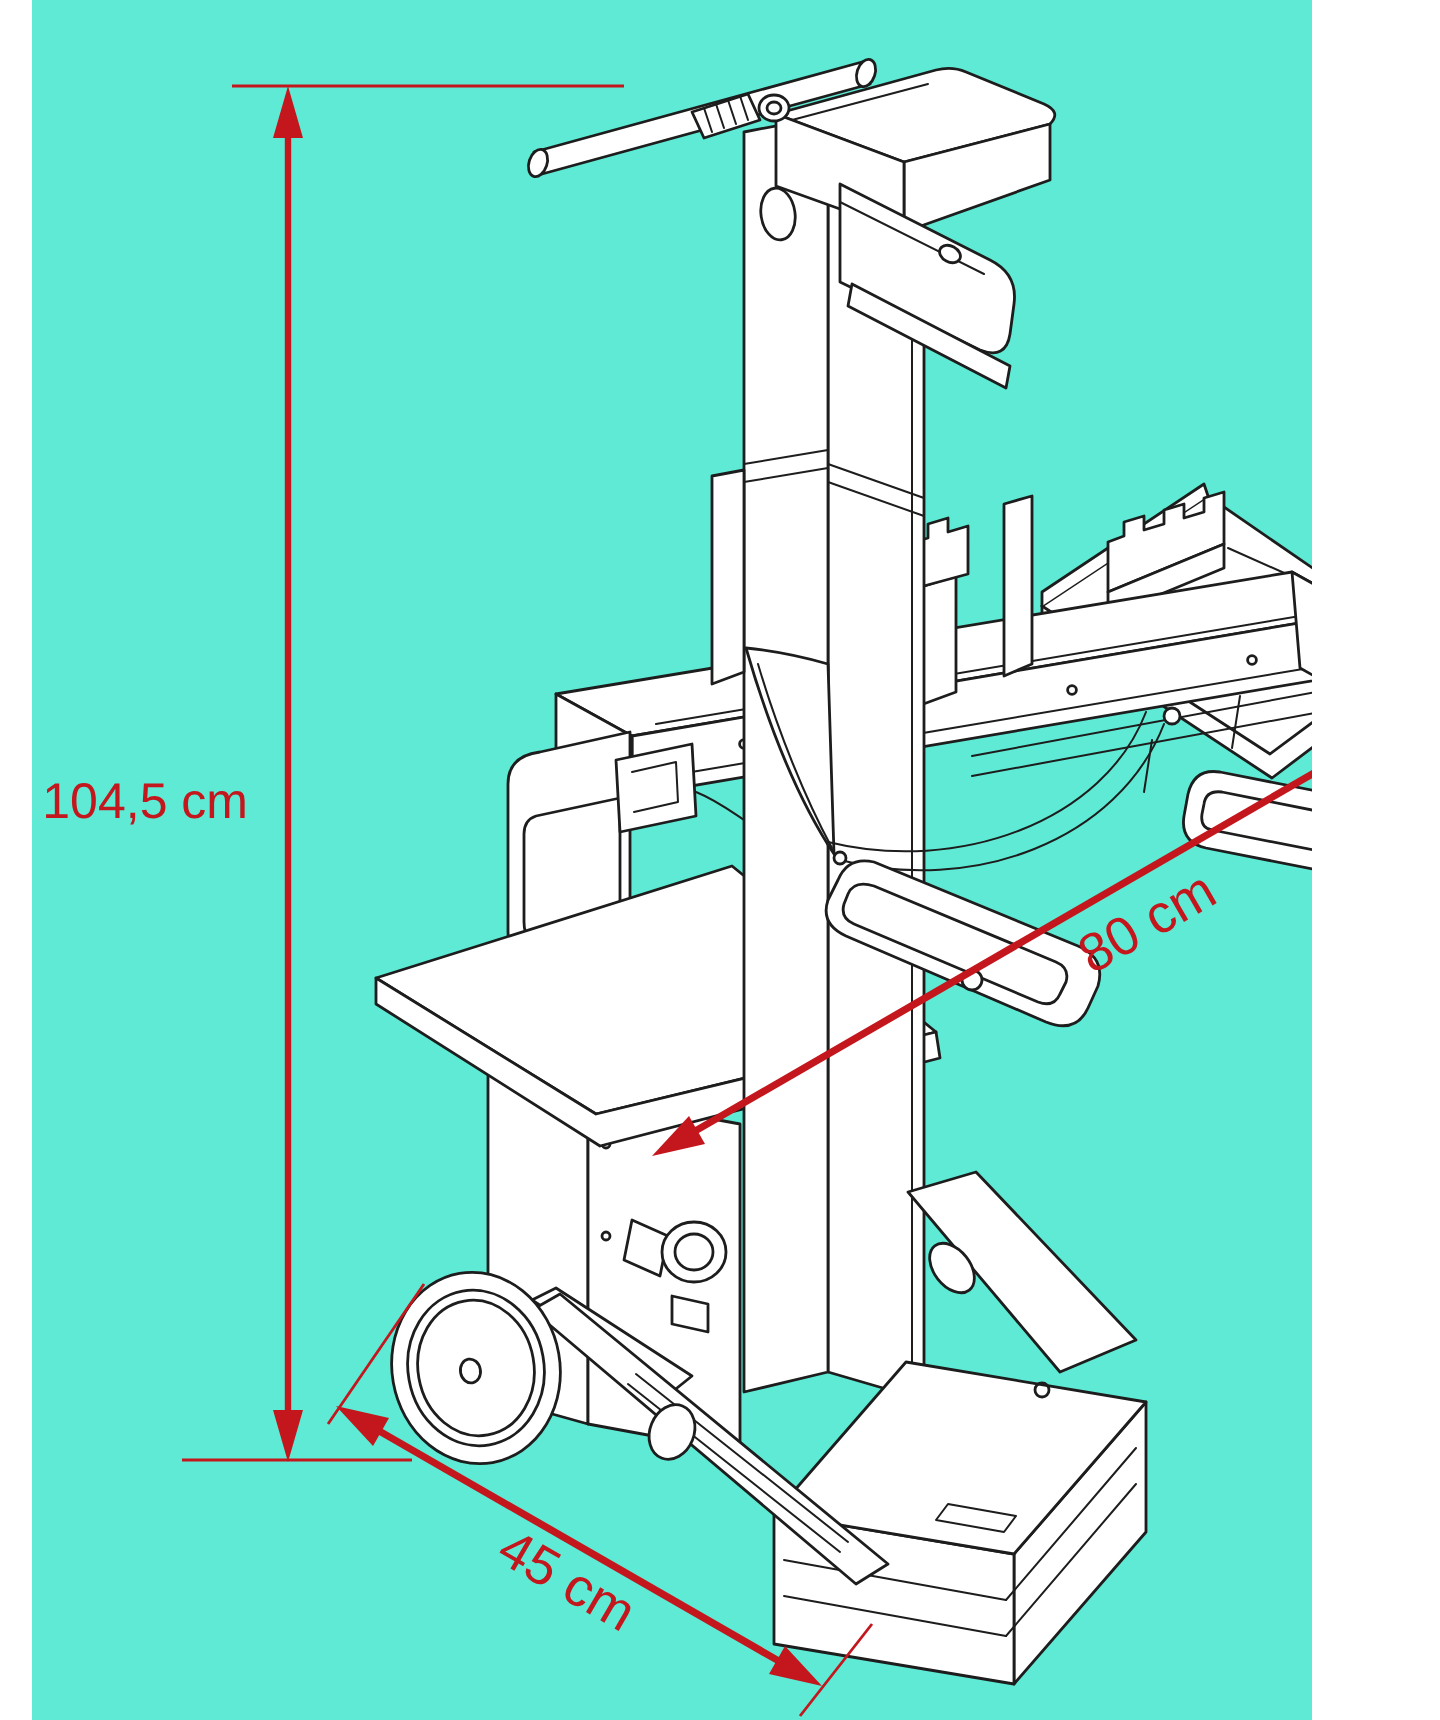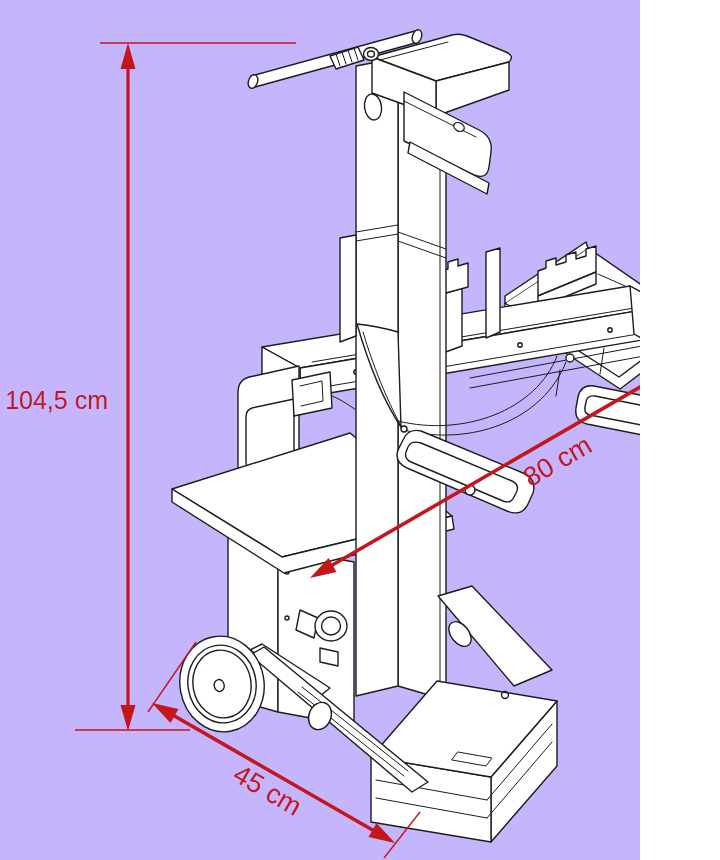--- a/index.html
+++ b/index.html
@@ -1,17 +1,17 @@
 <!DOCTYPE html>
 <html><head>
 <meta charset="utf-8">
 <style>
   html,body{margin:0;padding:0;background:#ffffff;}
-  .stage{position:relative;width:640px;height:860px;background:#c4b5fd;overflow:hidden;
-         font-family:"Liberation Sans", sans-serif;}
+  .stage{position:relative;width:640px;height:860px;background:#5eead4;overflow:hidden;
+         font-family:"Liberation Sans", sans-serif;margin-left:16px;}
   svg{display:block;}
   .ink path,.ink ellipse,.ink circle,.ink line,.ink polygon{
     stroke:#1d1d1d;stroke-width:1.4;fill:none;stroke-linejoin:round;stroke-linecap:round;}
   .ink .f{fill:#ffffff;}
   .ink .thin{stroke-width:1;}
   .dim line,.dim path{stroke:#c4161d;fill:none;}
   .dim .main{stroke-width:3.6;}
   .dim .vmain{stroke-width:3.2;}
   .dim .ext{stroke-width:1.4;}
   .dim polygon{fill:#c4161d;stroke:none;}

